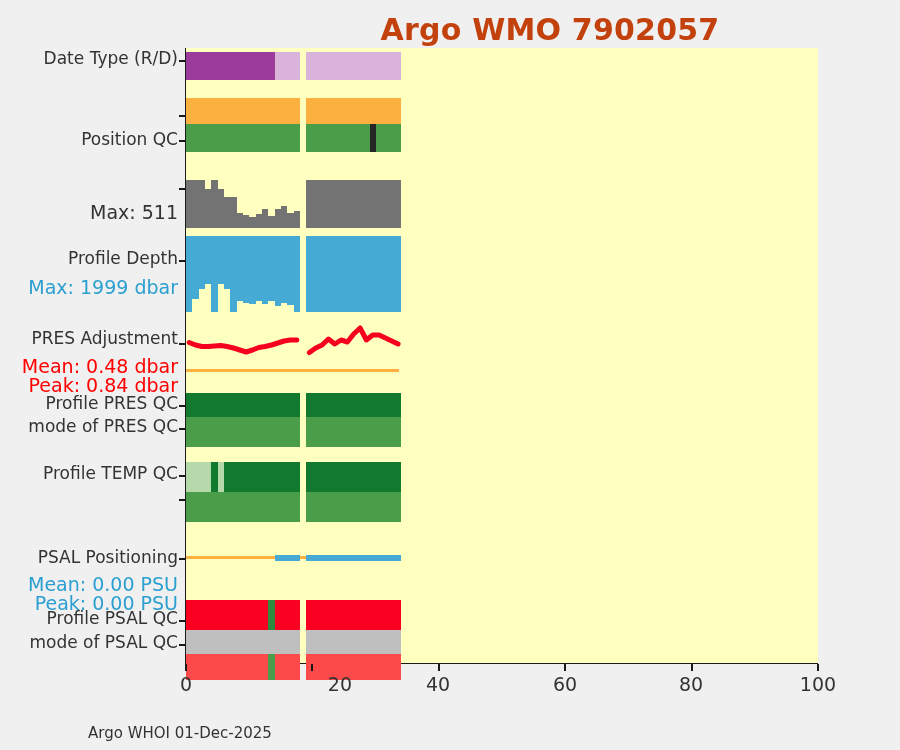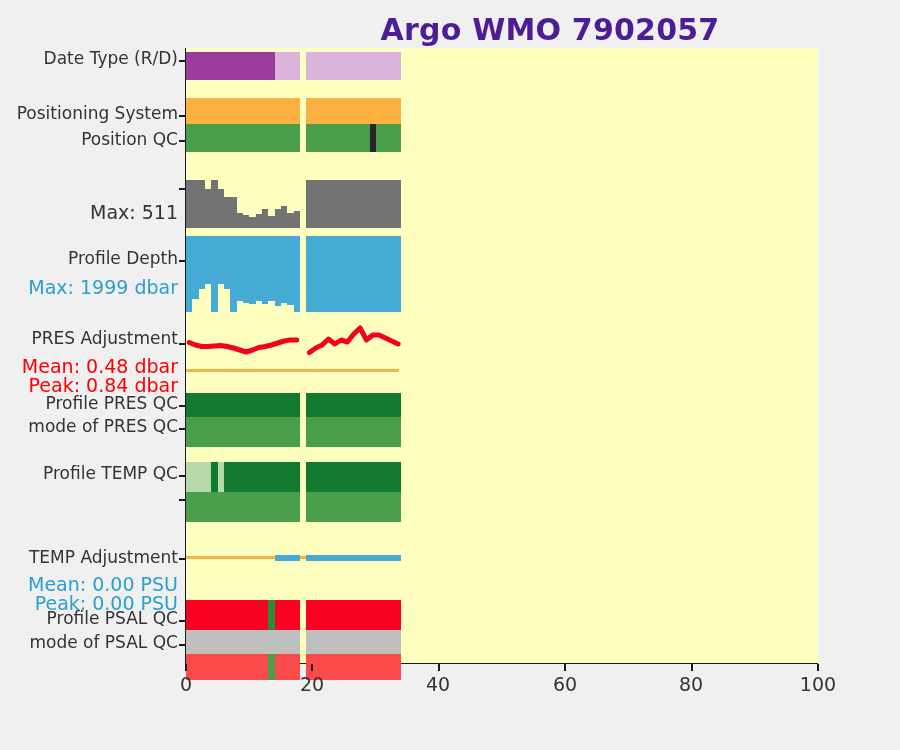--- a/index.html
+++ b/index.html
@@ -7,21 +7,21 @@
     width:900px;height:750px;
     background:#f0f0f0;
     font-family:"DejaVu Sans","Liberation Sans",sans-serif;
     overflow:hidden;position:relative;
   }
   #stage{position:absolute;left:0;top:0;width:900px;height:750px;}
 
   .title{
     position:absolute;left:0;top:12px;width:900px;
     text-align:center;
-    font-size:30px;font-weight:bold;color:#4c1d95;
+    font-size:30px;font-weight:bold;color:#c2410c;
     letter-spacing:0.2px;
   }
   .title-shift{padding-left:200px;}
 
   
   .plot{
     position:absolute;
     left:185px;top:48px;width:633px;height:616px;
     background:#ffffbf;
     border-left:1.5px solid #1a1a1a;
@@ -72,38 +72,37 @@
 <body>
 
 <div id="stage">
 
   <div class="title">
     <span class="title-shift">Argo WMO 7902057</span>
   </div>
 
   <div class="rowlabel" style="top:50px;">Date Type (R/D)</div>
 
-  <div class="rowlabel" style="top:105px;">Positioning System</div>
   <div class="rowlabel" style="top:131px;">Position QC</div>
 
   <div class="rowlabel sub c-dark" style="top:203px;">Max: 511</div>
 
   <div class="rowlabel" style="top:250px;">Profile Depth</div>
   <div class="rowlabel sub c-blue" style="top:278px;">Max: 1999 dbar</div>
 
   <div class="rowlabel" style="top:330px;">PRES Adjustment</div>
   <div class="rowlabel sub c-red" style="top:357px;">Mean: 0.48 dbar</div>
   <div class="rowlabel sub c-red" style="top:376px;">Peak: 0.84 dbar</div>
 
   <div class="rowlabel" style="top:395px;">Profile PRES QC</div>
   <div class="rowlabel" style="top:418px;">mode of PRES QC</div>
 
   <div class="rowlabel" style="top:465px;">Profile TEMP QC</div>
 
-  <div class="rowlabel" style="top:549px;">TEMP Adjustment</div>
+  <div class="rowlabel" style="top:549px;">PSAL Positioning</div>
   <div class="rowlabel sub c-blue" style="top:575px;">Mean: 0.00 PSU</div>
   <div class="rowlabel sub c-blue" style="top:594px;">Peak: 0.00 PSU</div>
 
   <div class="rowlabel" style="top:610px;">Profile PSAL QC</div>
   <div class="rowlabel" style="top:634px;">mode of PSAL QC</div>
 
   <div class="ytick" style="top:60px;"></div>
   <div class="ytick" style="top:115px;"></div>
   <div class="ytick" style="top:140px;"></div>
   <div class="ytick" style="top:188px;"></div>
@@ -227,20 +226,21 @@
   </div>
 
   <div class="xtick" style="left:185px;"></div>
   <div class="xtick" style="left:311px;"></div>
   <div class="xtick" style="left:438px;"></div>
   <div class="xtick" style="left:564px;"></div>
   <div class="xtick" style="left:691px;"></div>
   <div class="xtick" style="left:817px;"></div>
 
   <div class="xticklabel" style="left:146px;">0</div>
-  <div class="xticklabel" style="left:272px;">20</div>
+  <div class="xticklabel" style="left:272px;text-align:right;">20</div>
   <div class="xticklabel" style="left:398px;">40</div>
   <div class="xticklabel" style="left:525px;">60</div>
   <div class="xticklabel" style="left:651px;">80</div>
   <div class="xticklabel" style="left:778px;">100</div>
 
 
+  <div class="footer">Argo WHOI 01-Dec-2025</div>
 </div>
 
 </body></html>

